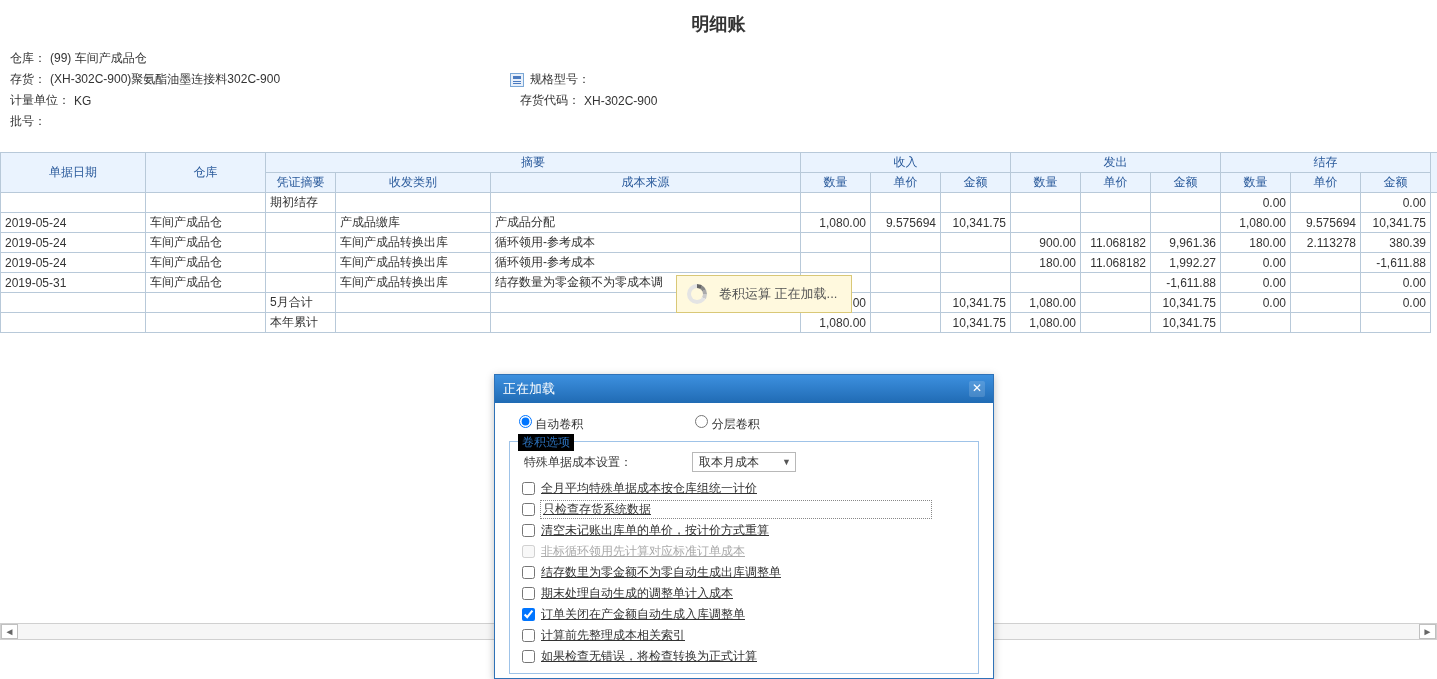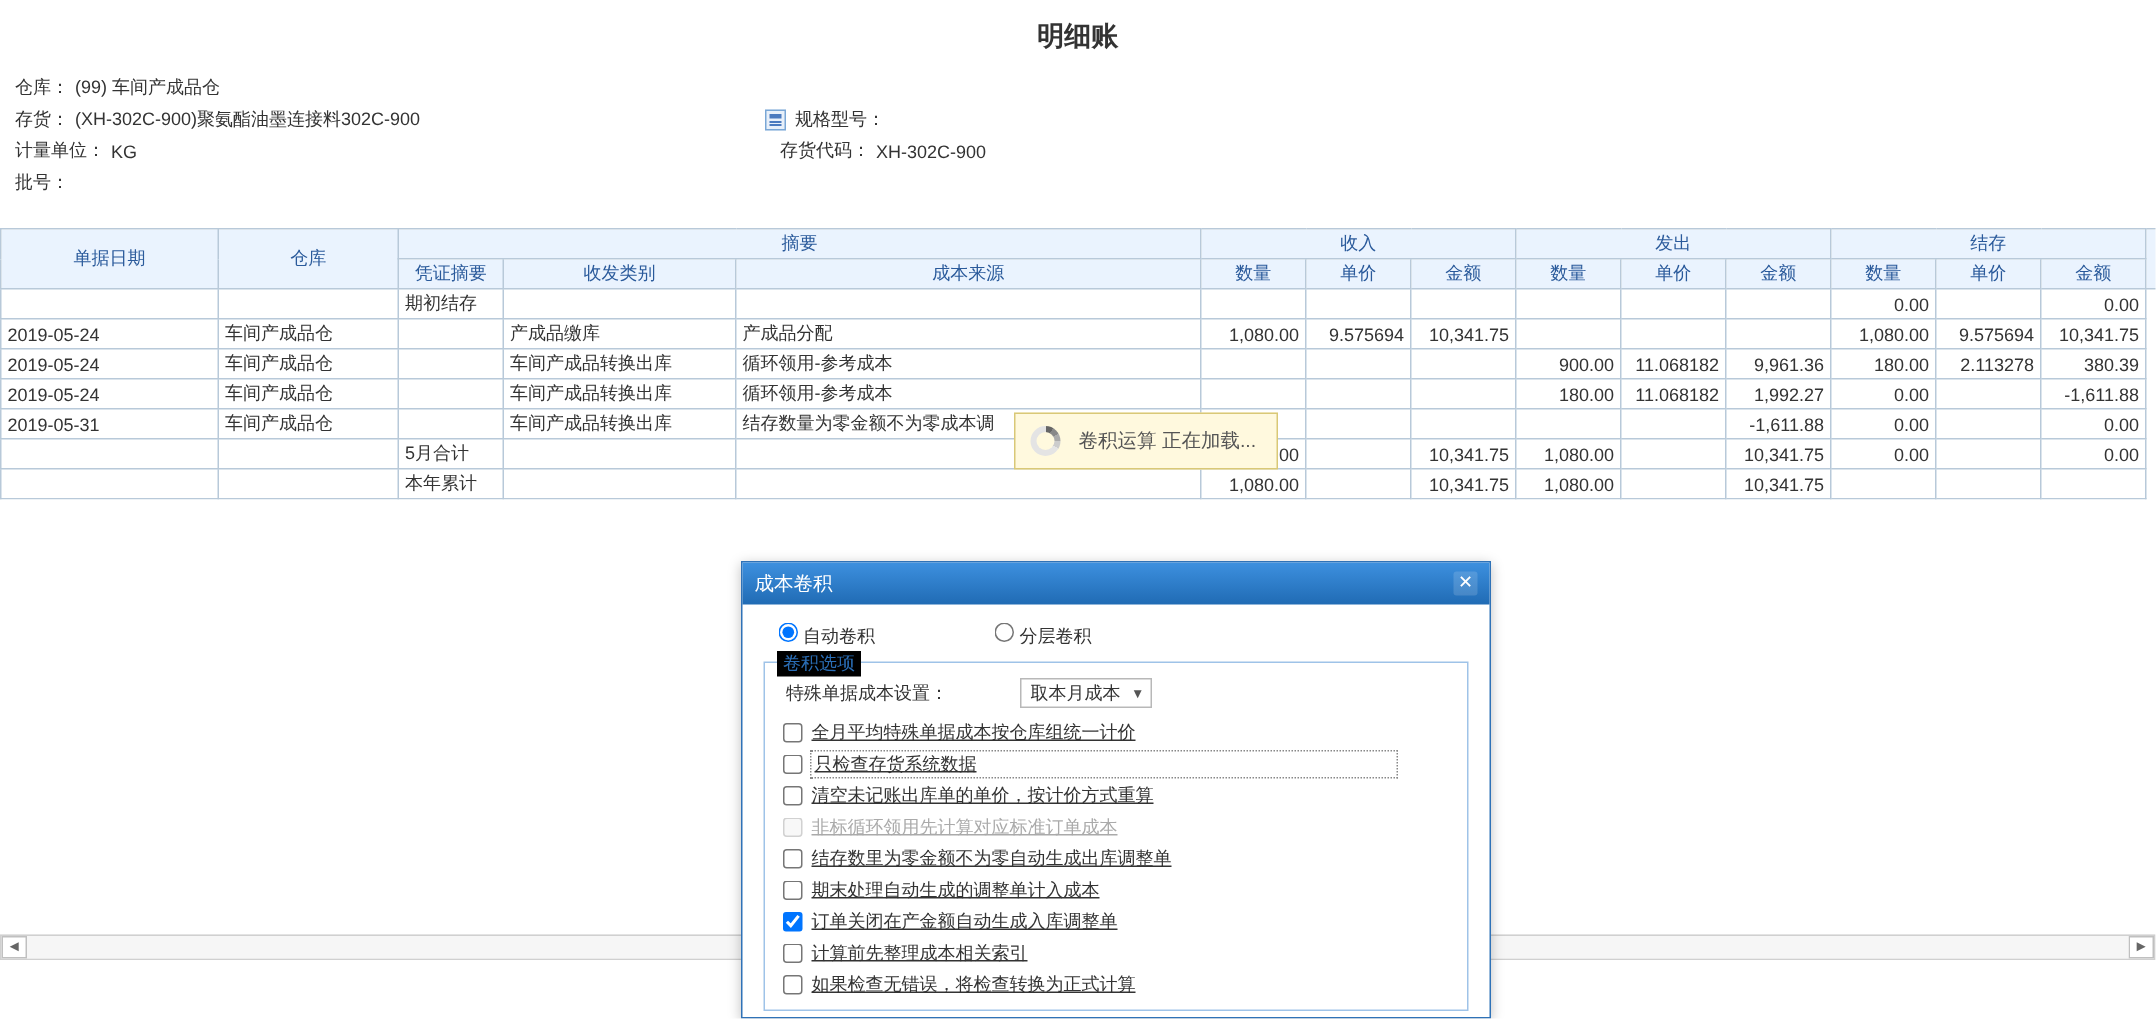--- a/index.html
+++ b/index.html
@@ -29,28 +29,28 @@
   
   .toast { position: absolute; top: 275px; left: 676px; background: #fff9de; border: 1px solid #d9c877; padding: 8px 14px 8px 10px; display: flex; align-items: center; gap: 12px; font-size: 13px; color: #555; box-shadow: 0 0 0 rgba(0,0,0,0); }
   .spinner { width: 20px; height: 20px; border-radius: 50%; background: conic-gradient(#666 0 30deg,#888 30deg 60deg,#aaa 60deg 90deg,#ccc 90deg 120deg,#e4e4e4 120deg 360deg); position: relative; }
   .spinner::after { content:""; position:absolute; inset:4px; background:#fff9de; border-radius:50%; }
 
   
   .dialog { position: absolute; top: 374px; left: 494px; width: 500px; border: 1px solid #2f72b7; background: #fff; box-shadow: 0 2px 8px rgba(0,0,0,0.25); }
   .dialog-title { background: linear-gradient(#3d90df,#206bb4); color: #fff; font-size: 13px; padding: 5px 8px; display:flex; justify-content:space-between; align-items:center; }
   .dialog-close { width:16px; height:16px; background: rgba(255,255,255,0.15); color:#fff; text-align:center; line-height:14px; font-size:12px; cursor:pointer; border-radius:2px; }
   .dialog-body { padding: 12px 14px 4px 14px; }
-  .radio-row { display:flex; gap: 80px; padding: 0 10px 8px 10px; align-items:center; }
+  .radio-row { display:flex; gap: 112px; padding: 0 10px 8px 10px; align-items:center; }
   .fieldset { border: 1px solid #9fc3e8; padding: 10px 12px 6px 12px; position: relative; }
   .fieldset-legend { position:absolute; top:-8px; left:8px; background:#000000; padding:0 4px; color:#2a6db5; font-size:12px; }
   .opt-row { display:flex; align-items:center; padding: 2px 0; gap:6px;text-decoration:underline; }
   .opt-row.disabled { color:#aaa; }
   .opt-row input[type=checkbox] { width:13px; height:13px; }
-  .select-wrap { display:flex; align-items:center; gap: 48px; padding: 0 2px 6px 2px; }
-  .fake-select { border:1px solid #b8b8b8; height:20px; width:88px; display:flex; align-items:center; justify-content:space-between; padding:0 4px 0 6px; background:#fff; font-size:12px; }
+  .select-wrap { display:flex; align-items:center; gap: 60px; padding: 0 2px 6px 2px; }
+  .fake-select { border:1px solid #b8b8b8; height:20px; width:104px; display:flex; align-items:center; justify-content:space-between; padding:0 4px 0 6px; background:#fff; font-size:12px; }
   .fake-select .tri { font-size:9px; color:#555; }
   .dotrect { outline: 1px dotted #888; }
 
 </style>
 </head>
 <body>
 
 <div class="title">明细账</div>
 
 <div class="info-area">
@@ -255,21 +255,21 @@
   <div class="arrow">►</div>
 </div>
 
 <div class="toast">
   <div class="spinner"></div>
   <span>卷积运算  正在加载...</span>
 </div>
 
 <div class="dialog">
   <div class="dialog-title">
-    <span>成本卷积</span>
+    <span>正在加载</span>
     <span class="dialog-close">✕</span>
   </div>
   <div class="dialog-body">
     <div class="radio-row">
       <label><input type="radio" name="rm" checked="" style=""> <span>自动卷积</span></label>
       <label><input type="radio" name="rm" style=""> <span>分层卷积</span></label>
     </div>
     <div class="fieldset">
       <div class="fieldset-legend">卷积选项</div>
       <div class="select-wrap">

